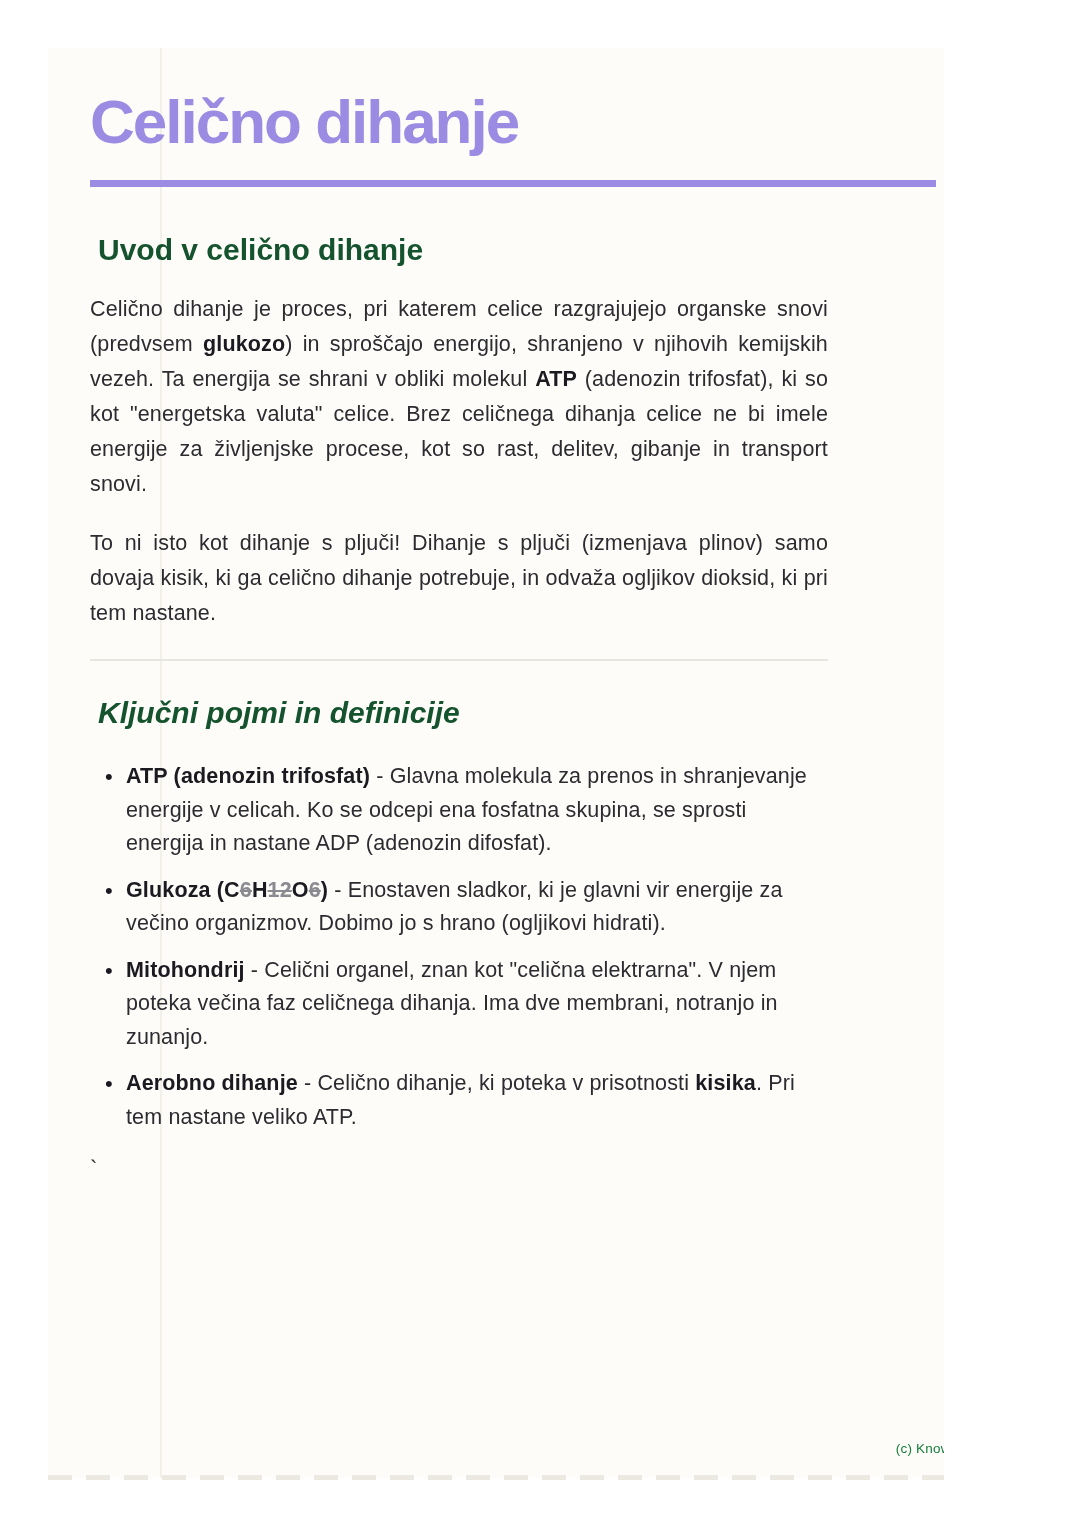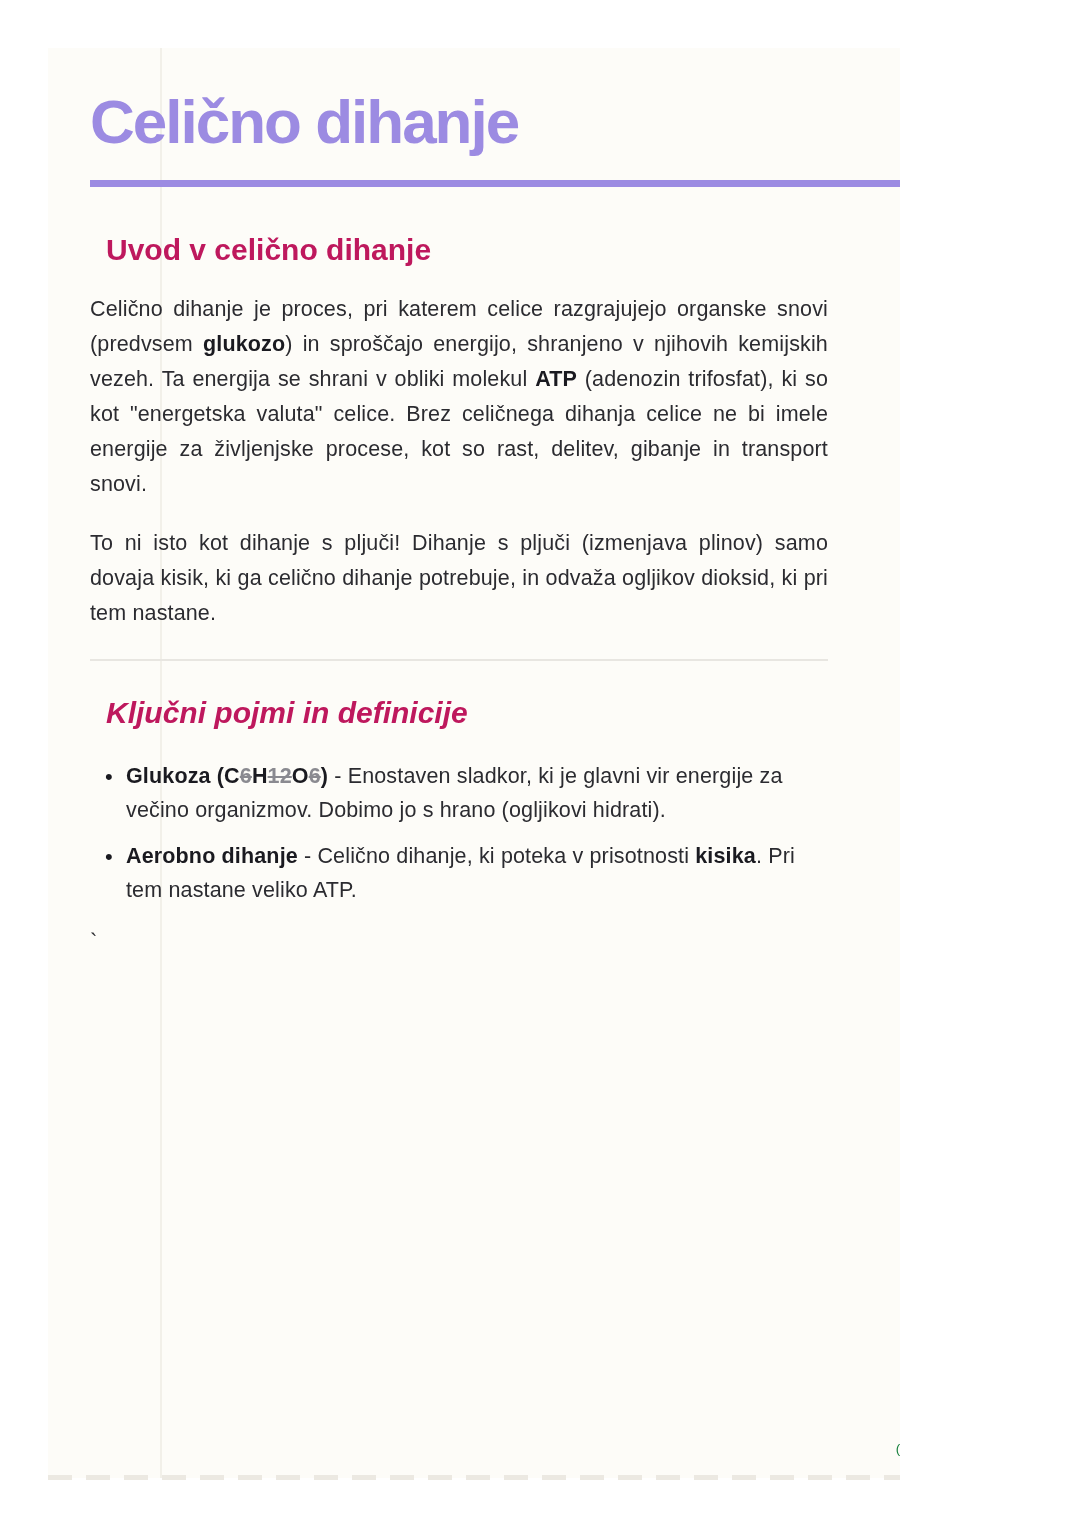--- a/index.html
+++ b/index.html
@@ -7,20 +7,21 @@
     padding: 0;
     background: #ffffff;
     font-family: "Liberation Sans", sans-serif;
   }
   .canvas {
     position: relative;
     width: 900px;
     height: 1528px;
     background: #ffffff;
     overflow: hidden;
+    padding-left: 44px;
   }
   .page {
     position: absolute;
     left: 48px;
     top: 48px;
     width: 984px;
     height: 1430px;
     background: #FDFCF8;
   }
   
@@ -75,22 +76,22 @@
   .rule {
     margin-top: 26px;
     width: 846px;
     height: 7px;
     background: #9C8BE2;
   }
   h2 {
     font-size: 30px;
     line-height: 32px;
     font-weight: bold;
-    color: #be185d;
-    margin: 16px;
+    color: #14532d;
+    margin: 8px;
   }
   .h2a { margin-top: 47px; }
   .h2b { margin-top: 36px; font-style: italic; }
   .para {
     margin: 26px 0 0 0;
     font-size: 21.5px;
     line-height: 35px;
     text-align: justify;
     letter-spacing: 0.15px;
     color: #2B2B30;
@@ -161,23 +162,25 @@
 
       <p class="para p1"><span>Celično dihanje je proces, pri katerem celice razgrajujejo organske snovi (predvsem </span><b>glukozo</b><span>) in sproščajo energijo, shranjeno v njihovih kemijskih vezeh. Ta energija se shrani v obliki molekul </span><b>ATP</b><span> (adenozin trifosfat), ki so kot "energetska valuta" celice. Brez celičnega dihanja celice ne bi imele energije za življenjske procese, kot so rast, delitev, gibanje in transport snovi.</span></p>
 
       <p class="para p2">To ni isto kot dihanje s pljuči! Dihanje s pljuči (izmenjava plinov) samo dovaja kisik, ki ga celično dihanje potrebuje, in odvaža ogljikov dioksid, ki pri tem nastane.</p>
 
       <div class="divider"></div>
 
       <h2 class="h2b">Ključni pojmi in definicije</h2>
 
       <ul class="terms">
+        <li><b>ATP (adenozin trifosfat)</b><span> - Glavna molekula za prenos in shranjevanje energije v celicah. Ko se odcepi ena fosfatna skupina, se sprosti energija in nastane ADP (adenozin difosfat).</span></li>
 
         <li><b>Glukoza (C</b><b class="st">6</b><b>H</b><b class="st">12</b><b>O</b><b class="st">6</b><b>)</b><span> - Enostaven sladkor, ki je glavni vir energije za večino organizmov. Dobimo jo s hrano (ogljikovi hidrati).</span></li>
 
+        <li><b>Mitohondrij</b><span> - Celični organel, znan kot "celična elektrarna". V njem poteka večina faz celičnega dihanja. Ima dve membrani, notranjo in zunanjo.</span></li>
 
         <li><b>Aerobno dihanje</b><span> - Celično dihanje, ki poteka v prisotnosti </span><b>kisika</b><span>. Pri tem nastane veliko ATP.</span></li>
 
       </ul>
 
       <div class="stray">`</div>
     </div>
 
     <div class="footer">(c) Knowunity 2025</div>
   </div>

